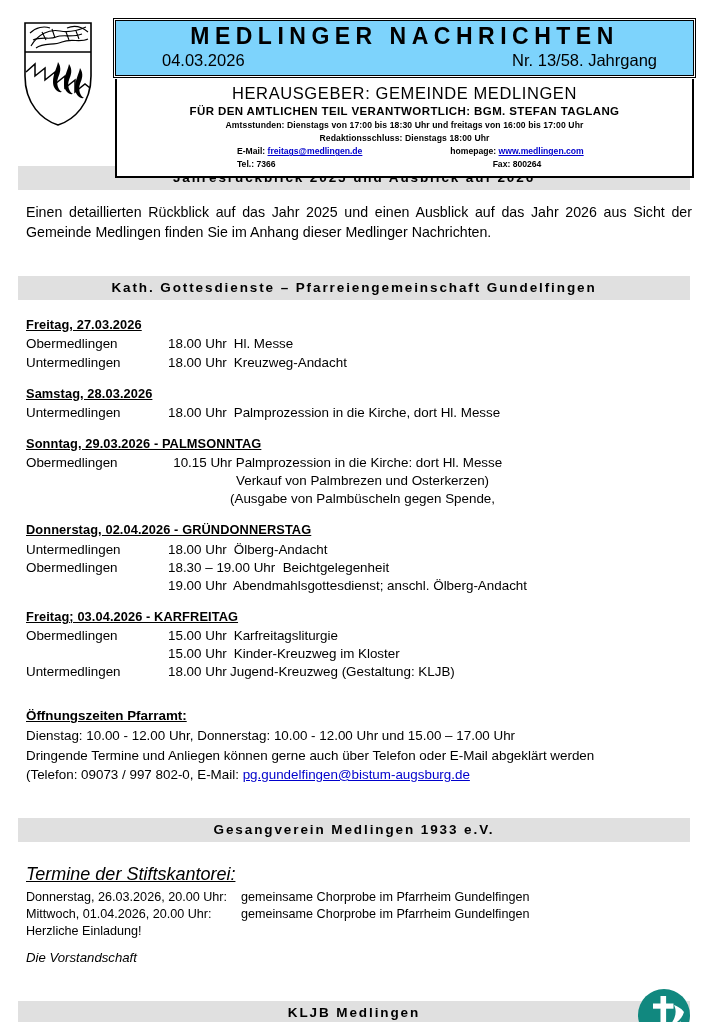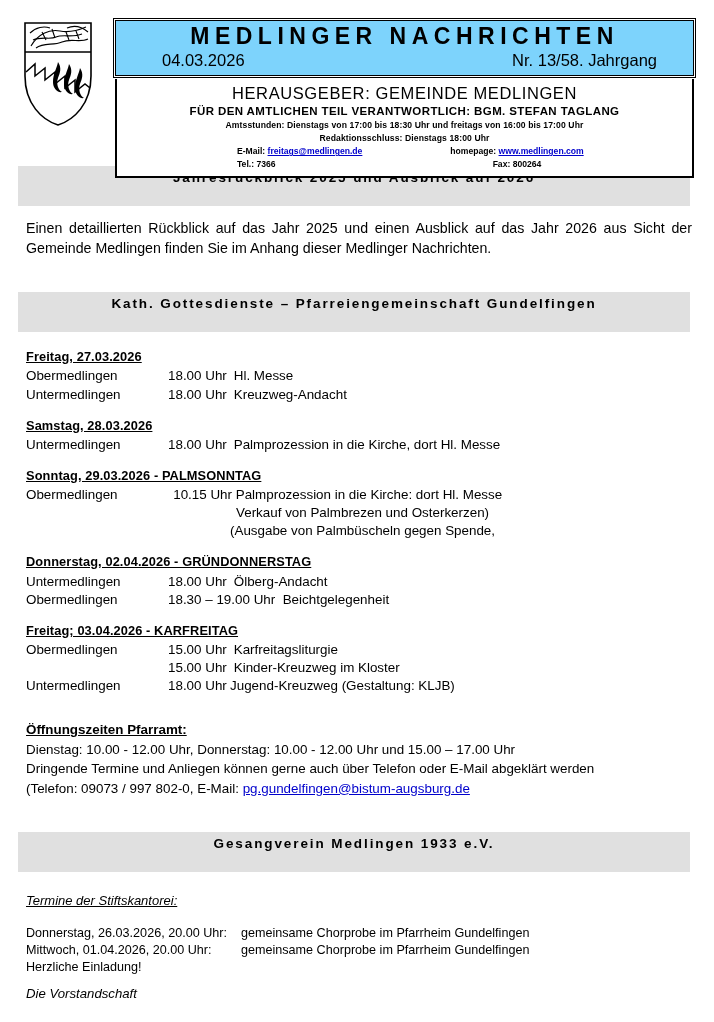--- a/index.html
+++ b/index.html
@@ -107,21 +107,21 @@
   }
   a.link, .link {
     color: #0000cc;
     text-decoration: underline;
   }
 
   
   .band {
     background: #e0e0e0;
     margin: 0 24px 0 18px;
-    height: 40px;
+    height: 24px;
     line-height: 24px;
     text-align: center;
     font-size: 13.5px;
     font-weight: bold;
     letter-spacing: 1.9px;
   }
   .band.kljb-band {
   }
 
   
@@ -178,24 +178,24 @@
     line-height: 1.44;
   }
   .pf-just {
     font-size: 13.4px;
     line-height: 1.44;
     text-align: justify;
   }
 
   
   .gv-head {
-    font-size: 13px;
+    font-size: 18px;
     font-style: italic;
     text-decoration: underline;
-    margin-bottom: 14px;
+    margin-bottom: 1px;
   }
   .gv-row {
     display: flex;
     font-size: 12.6px;
     line-height: 1.35;
   }
   .gv-when {
     width: 215px;
     flex: 0 0 215px;
   }
@@ -331,20 +331,24 @@
   <div class="svc-block">
     <div class="svc-date">Donnerstag, 02.04.2026  - GRÜNDONNERSTAG</div>
     <div class="svc-row">
       <span class="svc-place">Untermedlingen</span>
       <span class="svc-rest"><span class="svc-time-fixed">18.00 Uhr</span> <span>Ölberg-Andacht</span></span>
     </div>
     <div class="svc-row">
       <span class="svc-place">Obermedlingen</span>
       <span class="svc-rest"><span>18.30 – 19.00 Uhr</span>&nbsp; <span>Beichtgelegenheit</span></span>
     </div>
+    <div class="svc-row">
+      <span class="svc-place"></span>
+      <span class="svc-rest"><span class="svc-time-fixed">19.00 Uhr</span> <span>Abendmahlsgottesdienst; anschl. Ölberg-Andacht</span></span>
+    </div>
   </div>
 
   <div class="svc-block">
     <div class="svc-date">Freitag; 03.04.2026 - KARFREITAG</div>
     <div class="svc-row">
       <span class="svc-place">Obermedlingen</span>
       <span class="svc-rest"><span class="svc-time-fixed">15.00 Uhr</span> <span>Karfreitagsliturgie</span></span>
     </div>
     <div class="svc-row">
       <span class="svc-place"></span>

